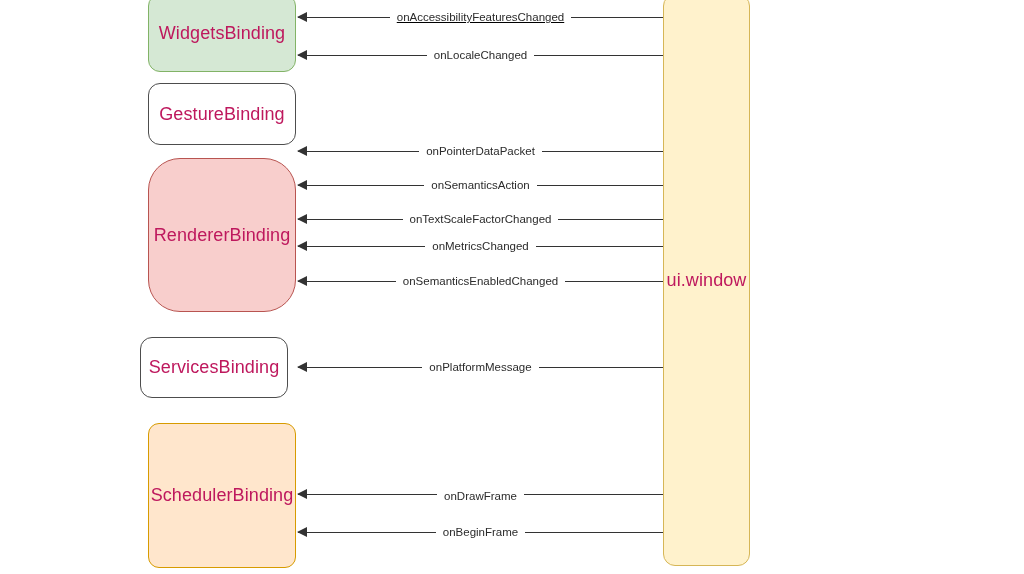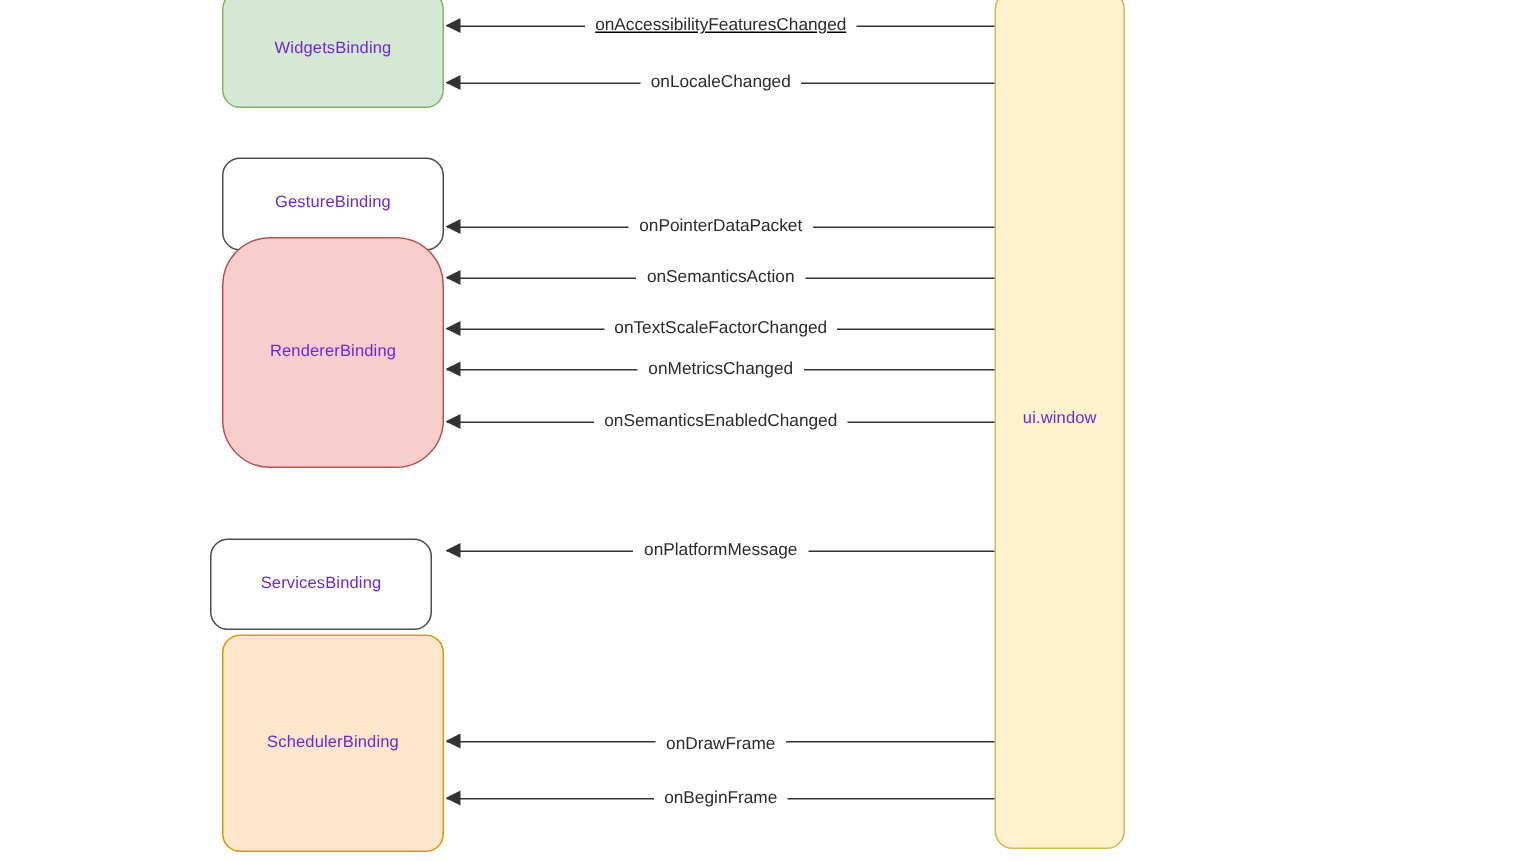--- a/index.html
+++ b/index.html
@@ -22,32 +22,32 @@
     box-sizing: border-box;
     display: flex;
     align-items: center;
     justify-content: center;
     border-radius: 12px;
     border: 1.4px solid #666666;
     background: #ffffff;
     text-align: center;
   }
   .node-label {
-    font-size: 11px;
-    color: #6d28d9;
+    font-size: 18px;
+    color: #be185d;
     line-height: 1.25;
     letter-spacing: 0.1px;
     user-select: none;
   }
 
   .node.green  { background: #d5e8d4; border-color: #82b366; }
   .node.pink   { background: #f8cecc; border-color: #b85450; }
-  .node.orange { background: #ffe6cc; border-color: #d79b00; }
+  .node.orange { background: #ffe6cc; border-color: #d79b00; border-radius: 11px; }
   .node.yellow { background: #fff2cc; border-color: #d6b656; }
-  .node.plain  { background: #ffffff; border-color: #4d4d4d; margin-top: 22px; }
+  .node.plain  { background: #ffffff; border-color: #4d4d4d; }
 
   
   .edge {
     position: absolute;
     height: 18px;
     display: flex;
     align-items: center;
   }
   .edge .line {
     position: absolute;

